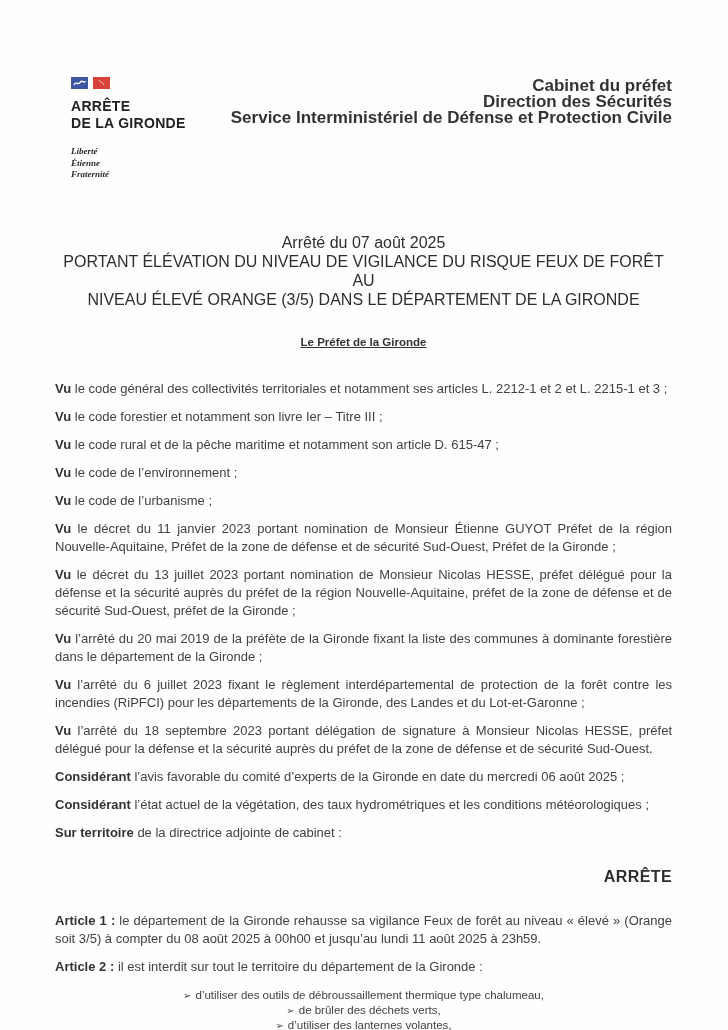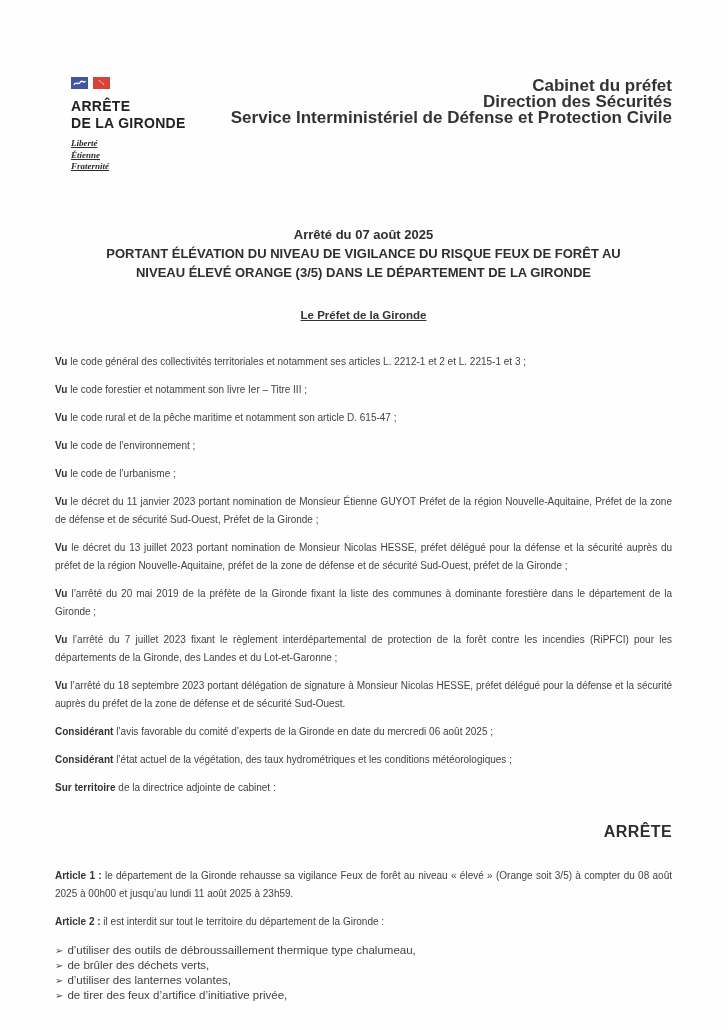--- a/index.html
+++ b/index.html
@@ -27,78 +27,78 @@
   .flag-red   { width: 17px; height: 12px; background: #d9423a; }
   .flag-blue svg, .flag-red svg { display: block; }
   .logo-title {
     font-size: 14px;
     font-weight: bold;
     color: #222222;
     line-height: 17px;
     letter-spacing: 0.3px;
   }
   .motto {
-    margin-top: 6px;
+    margin-top: 14px;
     font-family: "Liberation Serif", "DejaVu Serif", serif;
     font-style: italic;
     font-weight: bold;
     font-size: 9px;
     line-height: 11.5px;
     color: #2c2c2c;
-    text-decoration: underline;
   }
   .header-right {
     text-align: right;
     font-weight: bold;
     font-size: 17px;
     line-height: 16px;
     color: #333333;
     padding-top: 1px;
   }
   
   .doc-title {
     margin-top: 52px;
     text-align: center;
-    font-weight: bold;
-    font-size: 13px;
+    font-weight: normal;
+    font-size: 16px;
     line-height: 19px;
     color: #2e2e2e;
   }
   .doc-subtitle {
     margin-top: 27px;
     text-align: center;
     font-weight: bold;
     font-size: 11.5px;
     color: #333333;
     text-decoration: underline;
   }
   
   .recitals { margin-top: 32px; }
   .para {
     margin: 0 0 10px 0;
-    font-size: 10px;
+    font-size: 13px;
     line-height: 18px;
     text-align: justify;
     color: #424242;
   }
   .para b { color: #333333; }
   .arrete-heading {
     margin-top: 26px;
     text-align: right;
     font-weight: bold;
     font-size: 16px;
     letter-spacing: 0.4px;
     color: #2e2e2e;
   }
   .articles { margin-top: 26px; }
   .prohibitions { margin-top: -4px; }
   .prohibition-item {
     font-size: 11.5px;
     line-height: 15px;
     color: #424242;
+    text-align: center;
   }
   .bullet-glyph { font-size: 10px; margin-right: 4px; color: #4a4a4a; }
 </style>
 </head>
 <body>
 
 <div class="page">
 
   <div class="header-row">
     <div class="gov-logo">
@@ -140,21 +140,21 @@
 
   <div class="recitals">
     <p class="para"><b>Vu</b> <span>le code général des collectivités territoriales et notamment ses articles L. 2212-1 et 2 et L. 2215-1 et 3 ;</span></p>
     <p class="para"><b>Vu</b> <span>le code forestier et notamment son livre Ier – Titre III ;</span></p>
     <p class="para"><b>Vu</b> <span>le code rural et de la pêche maritime et notamment son article D. 615-47 ;</span></p>
     <p class="para"><b>Vu</b> <span>le code de l’environnement ;</span></p>
     <p class="para"><b>Vu</b> <span>le code de l’urbanisme ;</span></p>
     <p class="para"><b>Vu</b> <span>le décret du 11 janvier 2023 portant nomination de Monsieur Étienne GUYOT Préfet de la région Nouvelle-Aquitaine, Préfet de la zone de défense et de sécurité Sud-Ouest, Préfet de la Gironde ;</span></p>
     <p class="para"><b>Vu</b> <span>le décret du 13 juillet 2023 portant nomination de Monsieur Nicolas HESSE, préfet délégué pour la défense et la sécurité auprès du préfet de la région Nouvelle-Aquitaine, préfet de la zone de défense et de sécurité Sud-Ouest, préfet de la Gironde ;</span></p>
     <p class="para"><b>Vu</b> <span>l’arrêté du 20 mai 2019 de la préfète de la Gironde fixant la liste des communes à dominante forestière dans le département de la Gironde ;</span></p>
-    <p class="para"><b>Vu</b> <span>l’arrêté du 7 juillet 2023 fixant le règlement interdépartemental de protection de la forêt contre les incendies (RiPFCI) pour les départements de la Gironde, des Landes et du Lot-et-Garonne ;</span></p>
+    <p class="para"><b>Vu</b> <span>l’arrêté du 6 juillet 2023 fixant le règlement interdépartemental de protection de la forêt contre les incendies (RiPFCI) pour les départements de la Gironde, des Landes et du Lot-et-Garonne ;</span></p>
     <p class="para"><b>Vu</b> <span>l’arrêté du 18 septembre 2023 portant délégation de signature à Monsieur Nicolas HESSE, préfet délégué pour la défense et la sécurité auprès du préfet de la zone de défense et de sécurité Sud-Ouest.</span></p>
     <p class="para"><b>Considérant</b> <span>l’avis favorable du comité d’experts de la Gironde en date du mercredi 06 août 2025 ;</span></p>
     <p class="para"><b>Considérant</b> <span>l’état actuel de la végétation, des taux hydrométriques et les conditions météorologiques ;</span></p>
     <p class="para"><b>Sur territoire</b> <span>de la directrice adjointe de cabinet :</span></p>
   </div>
 
   <div class="arrete-heading">ARRÊTE</div>
 
   <div class="articles">
     <p class="para"><b>Article 1 :</b> <span>le département de la Gironde rehausse sa vigilance Feux de forêt au niveau « élevé » (Orange soit 3/5) à compter du 08 août 2025 à 00h00 et jusqu’au lundi 11 août 2025 à 23h59.</span></p>

